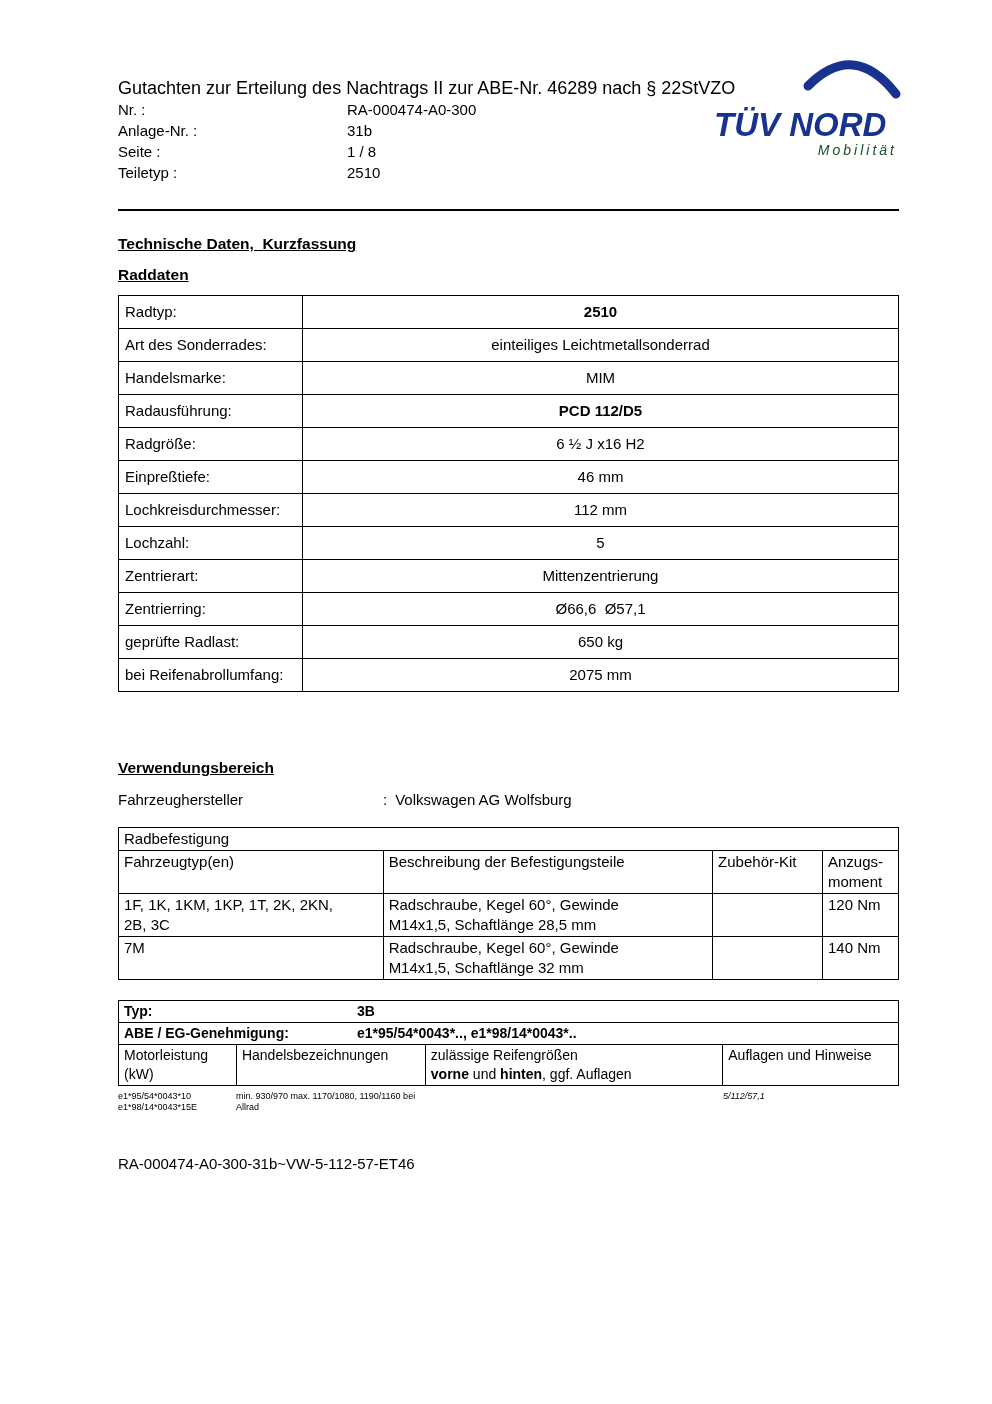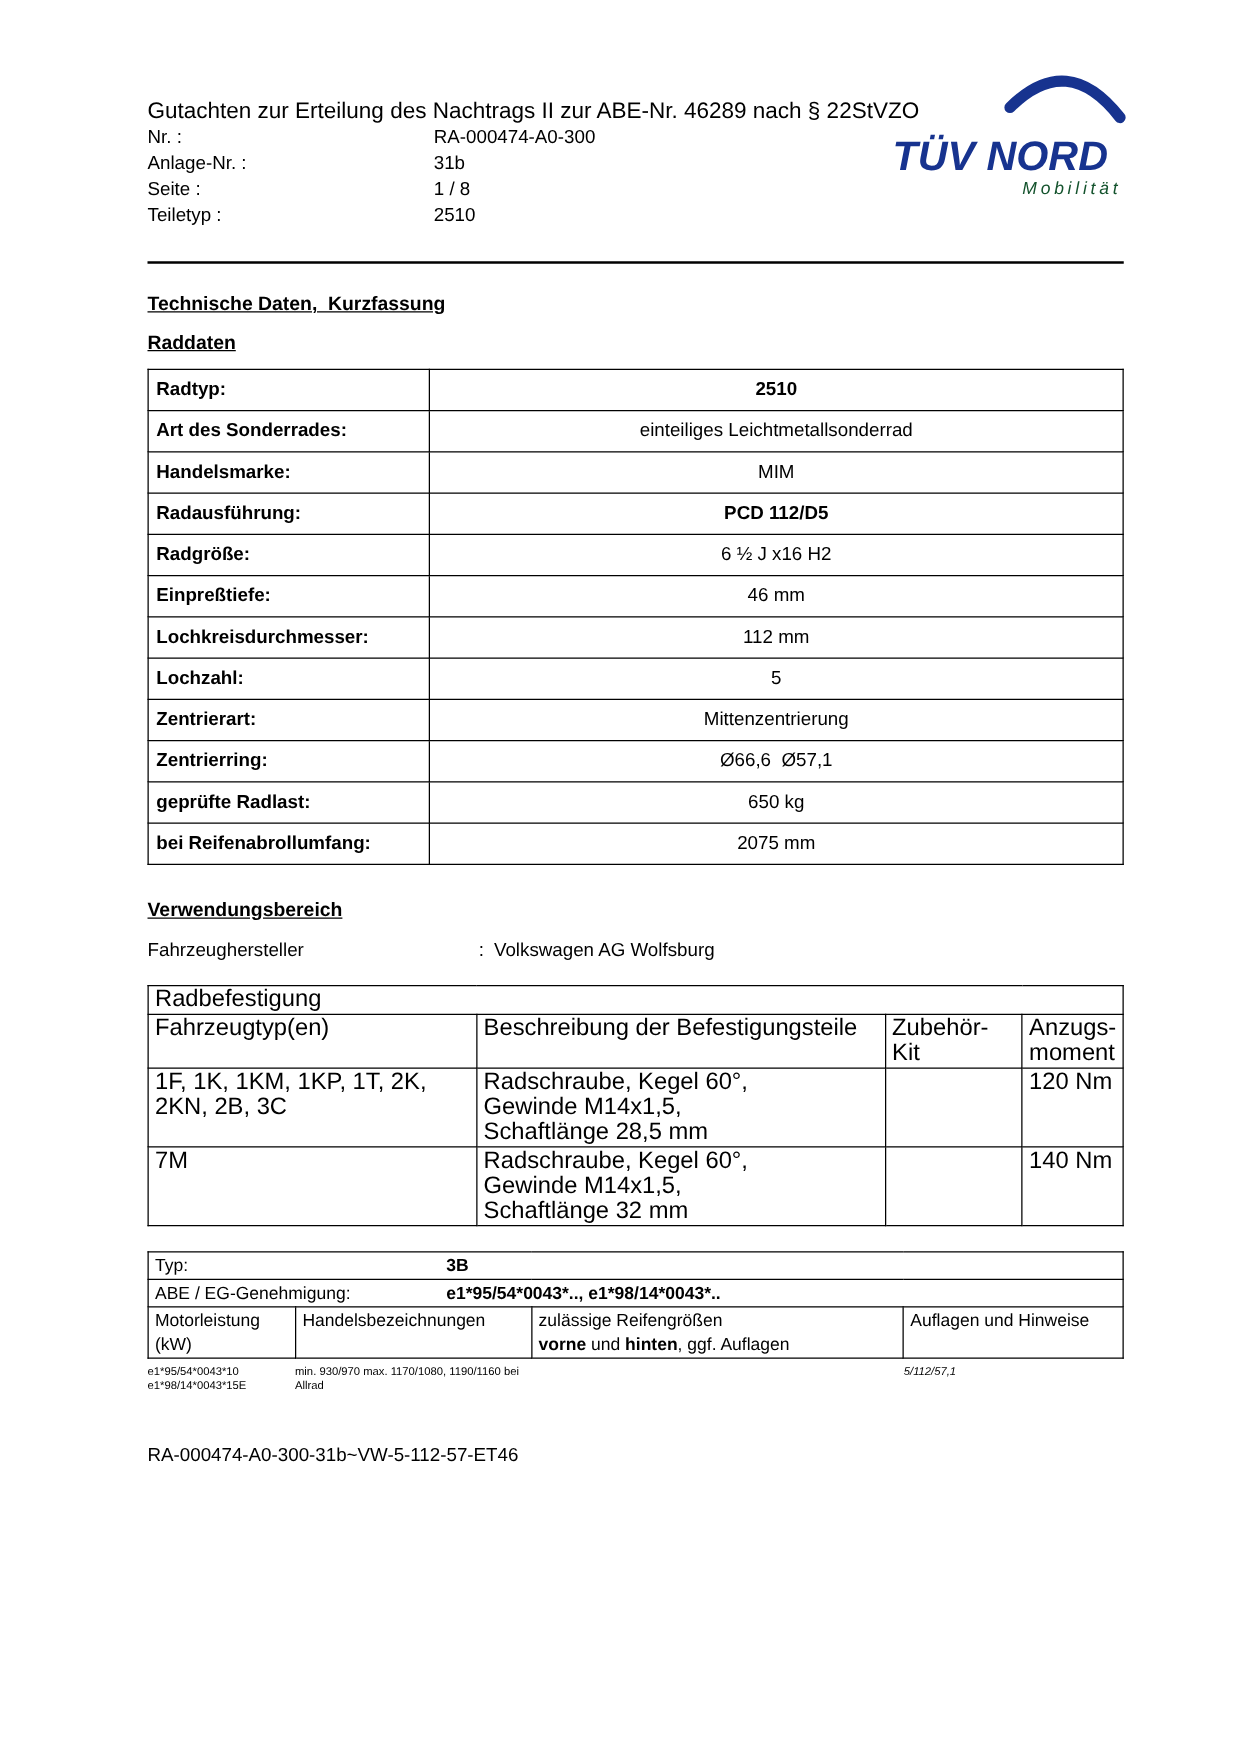--- a/index.html
+++ b/index.html
@@ -20,47 +20,47 @@
   
   .logo { position:absolute; left:712px; top:50px; width:195px; }
   .logo svg { display:block; }
   .logo-sub { font-style:italic; font-size:14px; letter-spacing:3px; color:#14532d; text-align:right; padding-right:10px; margin-top:-6px; }
 
   .rule { border-top:2px solid #000; margin-top:26px; }
 
   .sec-h { font-weight:bold; text-decoration:underline; font-size:15.5px; line-height:18px; }
   .h-tech { margin-top:24px; }
   .h-rad  { margin-top:13px; }
-  .h-verw { margin-top:28px; }
+  .h-verw { margin-top:67px; }
 
   table { border-collapse:collapse; width:100%; }
   td { border:1px solid #000; }
 
   
   .t1 { margin-top:11px; }
   .t1 td { font-size:15px; line-height:18px; padding:7px 6px; }
-  .t1 td.k { width:225px;font-weight:bold; }
+  .t1 td.k { width:184px; }
   .t1 td.v { text-align:center; }
   .bold { font-weight:bold; }
 
   
   .fz-row { display:flex; margin-top:13px; font-size:15px; line-height:19px; }
   .fz-label { width:265px; flex:0 0 265px; }
   .fz-colon { margin-right:8px; }
 
   
   .t2 { margin-top:18px; }
-  .t2 td { font-size:19px; line-height:20px; padding:1px 5px; vertical-align:top; }
+  .t2 td { font-size:15px; line-height:20px; padding:1px 5px; vertical-align:top; }
   .t2 .wrap-narrow  { max-width:228px; }
   .t2 .wrap-medium  { max-width:252px; }
 
   
   .t3 { margin-top:20px; }
   .t3 td { font-size:14px; line-height:19px; padding:1px 5px; vertical-align:top; }
-  .t3 .inline-label { display:inline-block; width:233px; }
+  .t3 .inline-label { display:inline-block; width:233px;font-weight:bold; }
   .tire-line { margin-bottom:23px; }
   .tire-line.last { margin-bottom:0; }
 
   
   .footnotes { display:flex; margin-top:5px; font-size:9px; line-height:11px; }
   .fn-c1 { width:118px; flex:0 0 118px; }
   .fn-c2 { width:487px; flex:0 0 487px; }
   .fn-c3 { flex:1;font-style:italic; }
 
   .doc-footer { margin-top:42px; font-size:15px; }

